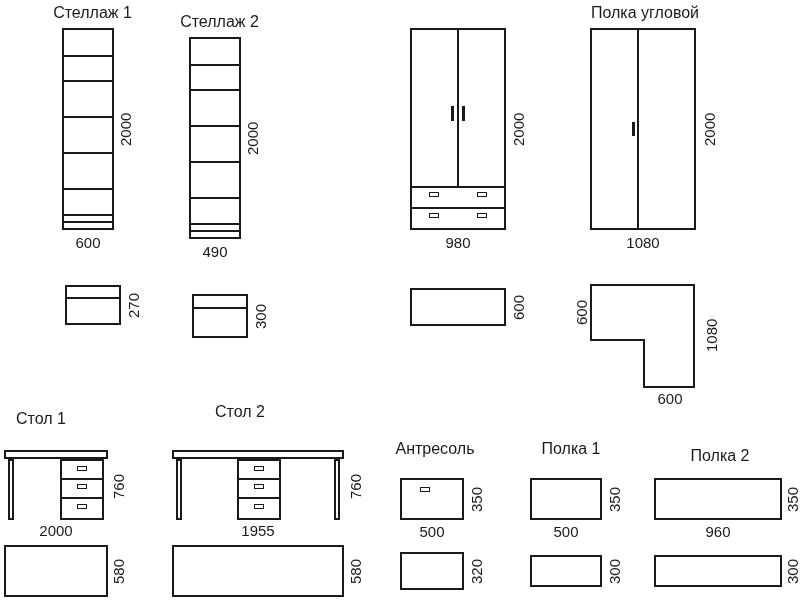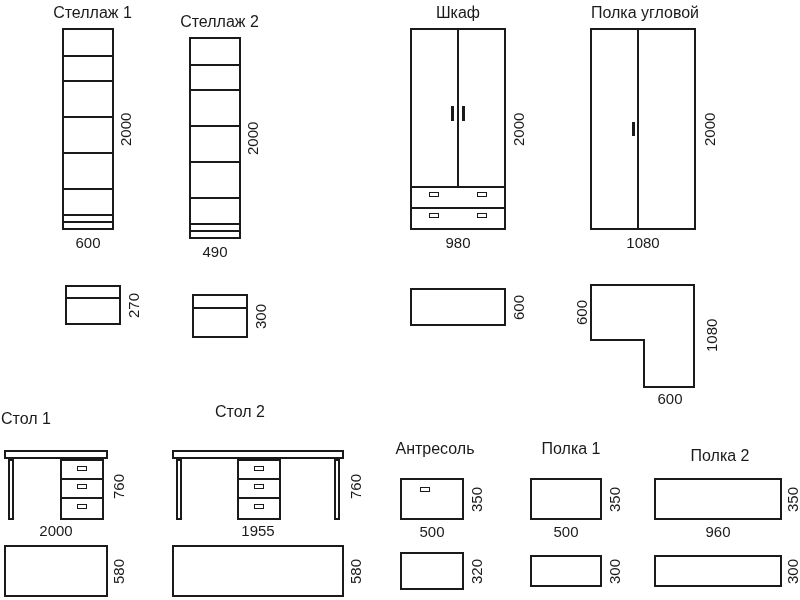--- a/index.html
+++ b/index.html
@@ -56,21 +56,20 @@
     </div>
     <div class="vdim" style="left:82px; top:28px; height:202px;">2000</div>
     <div class="hdim" style="left:27px; top:234px; width:52px;">490</div>
     <div class="rect" style="left:30px; top:285px; width:56px; height:44px;">
       <div class="hl" style="top:11px;"></div>
     </div>
     <div class="vdim" style="left:90px; top:285px; height:44px;">300</div>
   </div>
 
   <div class="g" style="left:398px; top:0; width:140px; height:350px;">
-    <div class="t" style="left:0; top:4px; width:120px;">Шкаф</div>
     <div class="rect" style="left:12px; top:28px; width:96px; height:202px;">
       <div class="vl" style="left:45px; top:0; height:156px;"></div>
       <div class="bar" style="left:39px; top:76px; height:15px;"></div>
       <div class="bar" style="left:50px; top:76px; height:15px;"></div>
       <div class="hl" style="top:156px;"></div>
       <div class="hl" style="top:177px;"></div>
       <div class="handle" style="left:17px; top:162px;"></div>
       <div class="handle" style="left:65px; top:162px;"></div>
       <div class="handle" style="left:17px; top:183px;"></div>
       <div class="handle" style="left:65px; top:183px;"></div>
@@ -91,21 +90,21 @@
     <div class="hdim" style="left:15px; top:234px; width:106px;">1080</div>
     <svg width="112" height="112" style="position:absolute; left:13px; top:281px;">
       <polygon points="3,4 106,4 106,106 56,106 56,59 3,59" fill="#ffffff" stroke="#1a1a1a" stroke-width="2"></polygon>
     </svg>
     <div class="vdim" style="left:-2px; top:285px; height:55px;">600</div>
     <div class="vdim" style="left:128px; top:285px; height:100px;">1080</div>
     <div class="hdim" style="left:69px; top:390px; width:52px;">600</div>
   </div>
 
   <div class="g" style="left:0; top:400px; width:130px; height:200px;">
-    <div class="t" style="left:1px; top:10px;">Стол 1</div>
+    <div class="t" style="left:16px; top:10px;">Стол 1</div>
     <div class="rect" style="left:4px; top:50px; width:104px; height:9px;"></div>
     <div class="leg" style="left:8px; top:59px; width:6px; height:61px;"></div>
     <div class="rect" style="left:60px; top:59px; width:44px; height:61px;">
       <div class="hl" style="top:17px;"></div>
       <div class="hl" style="top:36px;"></div>
       <div class="handle" style="left:15px; top:5px;"></div>
       <div class="handle" style="left:15px; top:23px;"></div>
       <div class="handle" style="left:15px; top:43px;"></div>
     </div>
     <div class="vdim" style="left:110px; top:52px; height:68px;">760</div>

